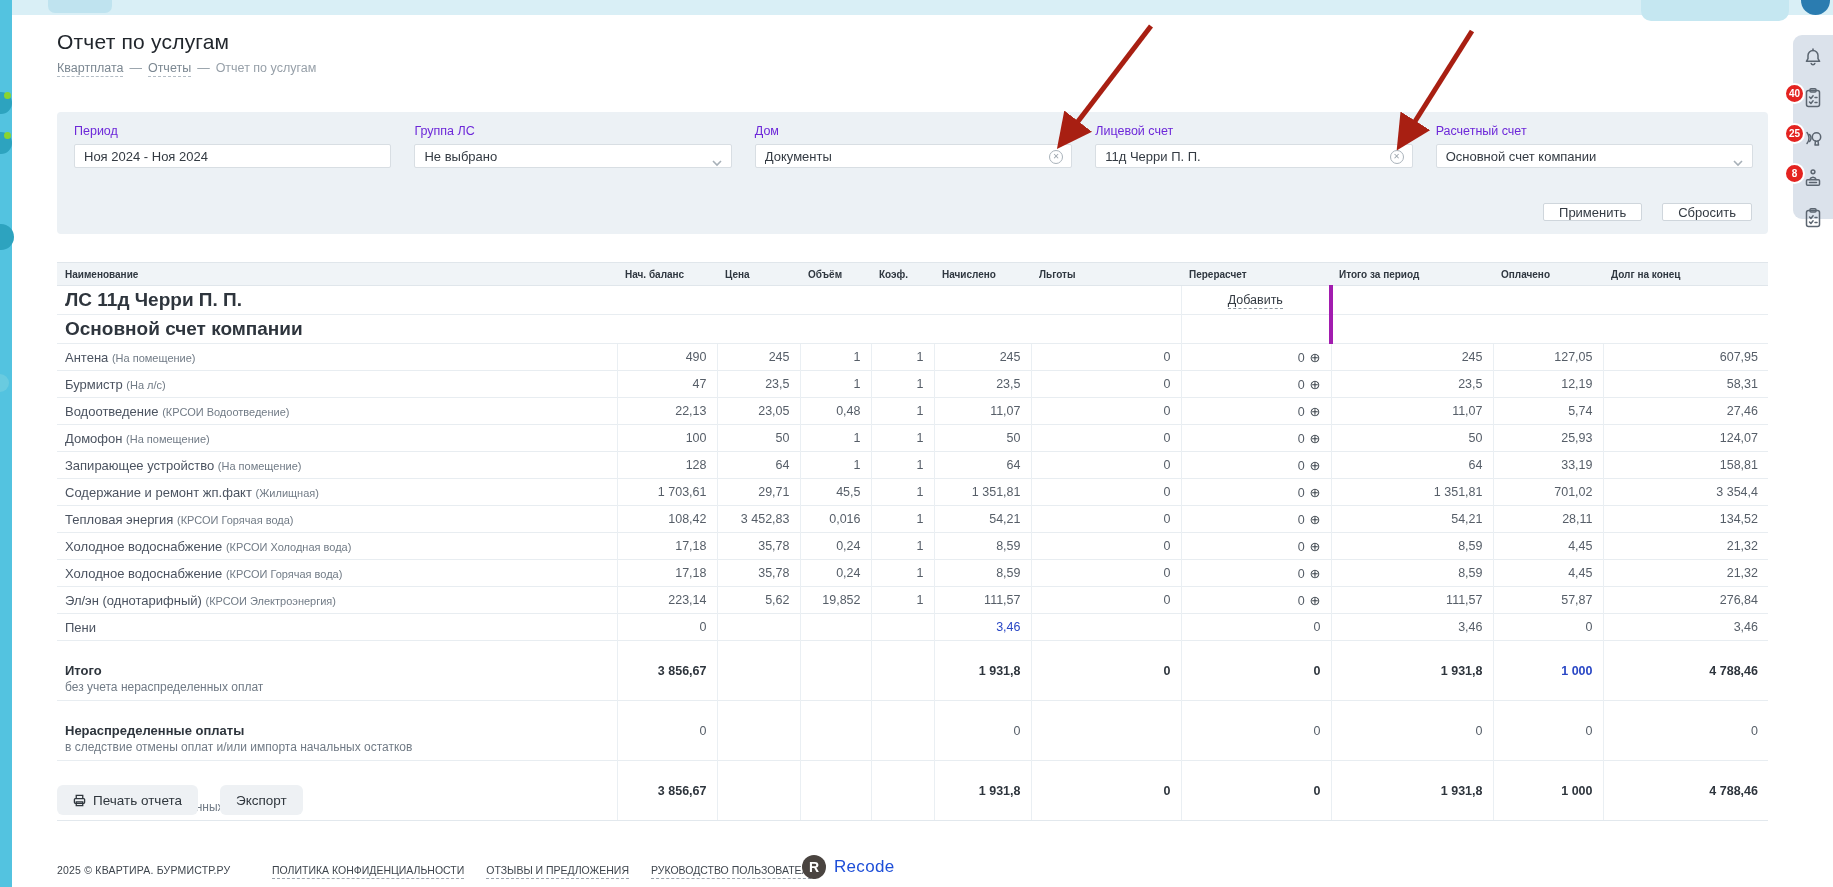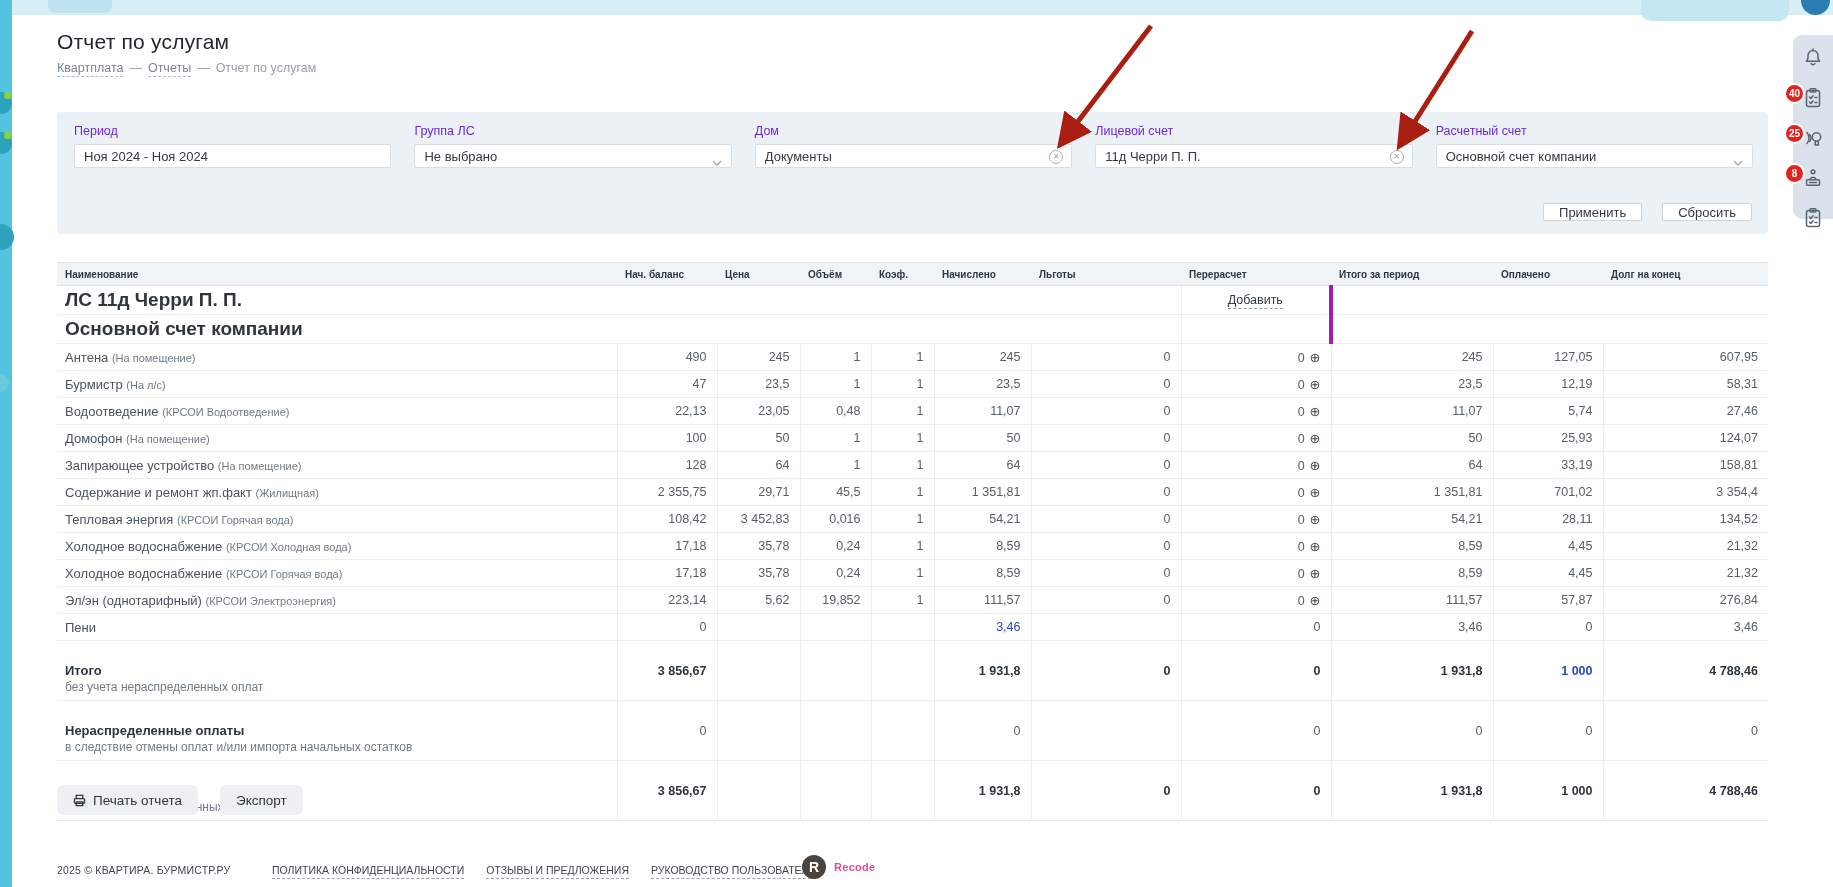--- a/index.html
+++ b/index.html
@@ -79,21 +79,21 @@
           font-size:13.5px; color:#2f363d; font-family:inherit; cursor:pointer; display:flex; align-items:center; gap:7px; }
   .abtn svg { width:13px; height:13px; stroke:#2f363d; fill:none; stroke-width:1.4; }
 
   
   #footer-copy { left:57px; top:864px; font-size:10.5px; color:#3e454d; letter-spacing:.2px; }
   #footer-links { left:272px; top:864px; display:flex; gap:22px; font-size:10.5px; color:#3e454d; }
   #footer-links .flink { border-bottom:1px dashed #9aa4ad; padding-bottom:2px; cursor:pointer; white-space:nowrap; }
   #brand { left:802px; top:855px; display:flex; align-items:center; gap:8px; }
   #brand-mark { width:24px; height:24px; border-radius:50%; background:#4a4440; color:#fff; font-weight:bold;
                 font-size:14px; display:flex; align-items:center; justify-content:center; }
-  #brand-name { font-size:11px; font-weight:bold; color:#ec4899; letter-spacing:.3px; }
+  #brand-name { font-size:17px; font-weight:normal; color:#1d4ed8; letter-spacing:.3px; }
 </style>
 </head>
 <body>
 
 <div id="left-strip" class="abs">
   <span class="strip-dot" style="left:-10px;top:92px;width:22px;height:22px;">
       <span class="gdot"></span>
     </span>
   <span class="strip-dot" style="left:-10px;top:132px;width:22px;height:22px;">
       <span class="gdot"></span>
@@ -322,21 +322,21 @@
           <td class="num"><span>1</span></td>
           <td class="num"><span>64</span></td>
           <td class="num"><span>0</span></td>
           <td class="num"><span>0</span><span class="plus">⊕</span></td>
           <td class="num"><span>64</span></td>
           <td class="num"><span>33,19</span></td>
           <td class="num"><span>158,81</span></td>
         </tr>
         <tr>
           <td class="name-cell"><span class="nm">Содержание и ремонт жп.факт</span> <span class="nt">(Жилищная)</span></td>
-          <td class="num"><span>2 355,75</span></td>
+          <td class="num"><span>1 703,61</span></td>
           <td class="num"><span>29,71</span></td>
           <td class="num"><span>45,5</span></td>
           <td class="num"><span>1</span></td>
           <td class="num"><span>1 351,81</span></td>
           <td class="num"><span>0</span></td>
           <td class="num"><span>0</span><span class="plus">⊕</span></td>
           <td class="num"><span>1 351,81</span></td>
           <td class="num"><span>701,02</span></td>
           <td class="num"><span>3 354,4</span></td>
         </tr>

